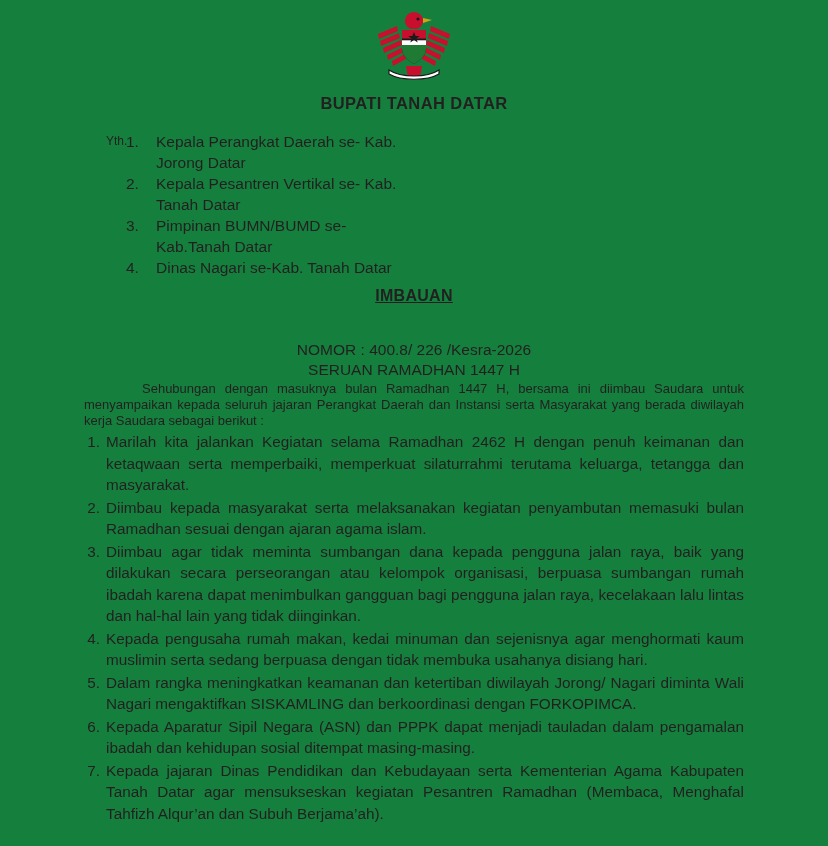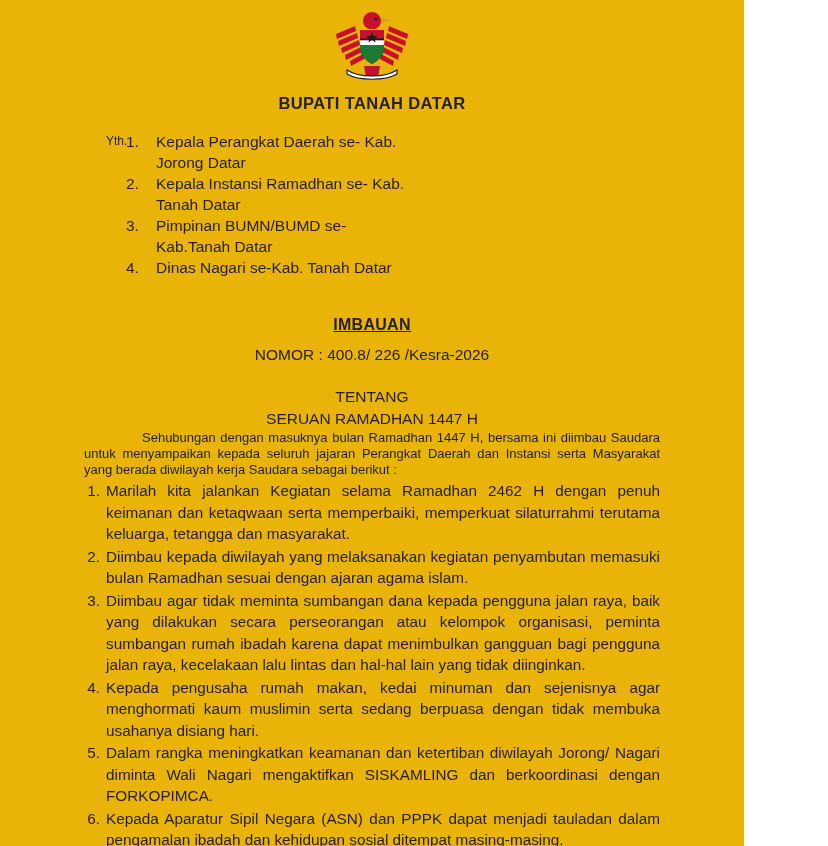--- a/index.html
+++ b/index.html
@@ -9,23 +9,23 @@
   }
   body {
     width: 828px;
     height: 846px;
     font-family: "Liberation Sans", sans-serif;
     color: #231f20;
     overflow: hidden;
   }
   .page {
     position: relative;
-    width: 744px;
+    width: 828px;
     height: 846px;
-    background: #eab308;
+    background: #15803d;
     box-sizing: border-box;
     padding: 0 84px;
   }
 
   
   .emblem-wrap {
     display: flex;
     justify-content: center;
     padding-top: 8px;
   }
@@ -79,27 +79,27 @@
     flex: 1 1 auto;
     white-space: pre-line;
   }
 
   
   .imbauan {
     text-align: center;
     font-weight: bold;
     font-size: 16px;
     text-decoration: underline;
-    margin-top: 38px;
+    margin-top: 9px;
     letter-spacing: 0.3px;
   }
   .nomor {
     text-align: center;
     font-size: 15.5px;
-    margin-top: 12px;
+    margin-top: 36px;
   }
   .tentang {
     text-align: center;
     font-size: 15.5px;
     margin-top: 22px;
     line-height: 22px;
   }
   .tentang-sub {
     text-align: center;
     font-size: 15.5px;
@@ -187,54 +187,53 @@
   <div class="addressee">
     <div class="yth">Yth.</div>
     <ul class="addr-list">
       <li class="addr-item">
         <span class="addr-num">1.</span>
         <span class="addr-text">Kepala Perangkat Daerah se- Kab.
 Jorong Datar</span>
       </li>
       <li class="addr-item">
         <span class="addr-num">2.</span>
-        <span class="addr-text">Kepala Instansi Ramadhan se- Kab.
+        <span class="addr-text">Kepala Pesantren Vertikal se- Kab.
 Tanah Datar</span>
       </li>
       <li class="addr-item">
         <span class="addr-num">3.</span>
         <span class="addr-text">Pimpinan BUMN/BUMD se-
 Kab.Tanah Datar</span>
       </li>
       <li class="addr-item">
         <span class="addr-num">4.</span>
         <span class="addr-text">Dinas Nagari se-Kab. Tanah Datar</span>
       </li>
     </ul>
   </div>
 
   <div class="imbauan">IMBAUAN</div>
   <div class="nomor">NOMOR : 400.8/ 226 /Kesra-2026</div>
-  <div class="tentang">TENTANG</div>
   <div class="tentang-sub">SERUAN RAMADHAN 1447 H</div>
 
   <div class="para">Sehubungan dengan masuknya bulan Ramadhan 1447 H, bersama ini diimbau Saudara untuk menyampaikan kepada seluruh jajaran Perangkat Daerah dan Instansi serta Masyarakat yang berada diwilayah kerja Saudara sebagai berikut :</div>
 
   <ol class="num-list">
     <li class="num-item">
       <span class="num-idx">1.</span>
       <span class="num-body">Marilah kita jalankan Kegiatan selama Ramadhan 2462 H dengan penuh keimanan dan ketaqwaan serta memperbaiki, memperkuat silaturrahmi terutama keluarga, tetangga dan masyarakat.</span>
     </li>
     <li class="num-item">
       <span class="num-idx">2.</span>
-      <span class="num-body">Diimbau kepada diwilayah yang melaksanakan kegiatan penyambutan memasuki bulan Ramadhan sesuai dengan ajaran agama islam.</span>
+      <span class="num-body">Diimbau kepada masyarakat serta melaksanakan kegiatan penyambutan memasuki bulan Ramadhan sesuai dengan ajaran agama islam.</span>
     </li>
     <li class="num-item">
       <span class="num-idx">3.</span>
-      <span class="num-body">Diimbau agar tidak meminta sumbangan dana kepada pengguna jalan raya, baik yang dilakukan secara perseorangan atau kelompok organisasi, peminta sumbangan rumah ibadah karena dapat menimbulkan gangguan bagi pengguna jalan raya, kecelakaan lalu lintas dan hal-hal lain yang tidak diinginkan.</span>
+      <span class="num-body">Diimbau agar tidak meminta sumbangan dana kepada pengguna jalan raya, baik yang dilakukan secara perseorangan atau kelompok organisasi, berpuasa sumbangan rumah ibadah karena dapat menimbulkan gangguan bagi pengguna jalan raya, kecelakaan lalu lintas dan hal-hal lain yang tidak diinginkan.</span>
     </li>
     <li class="num-item">
       <span class="num-idx">4.</span>
       <span class="num-body">Kepada pengusaha rumah makan, kedai minuman dan sejenisnya agar menghormati kaum muslimin serta sedang berpuasa dengan tidak membuka usahanya disiang hari.</span>
     </li>
     <li class="num-item">
       <span class="num-idx">5.</span>
       <span class="num-body">Dalam rangka meningkatkan keamanan dan ketertiban diwilayah Jorong/ Nagari diminta Wali Nagari mengaktifkan SISKAMLING dan berkoordinasi dengan FORKOPIMCA.</span>
     </li>
     <li class="num-item">

